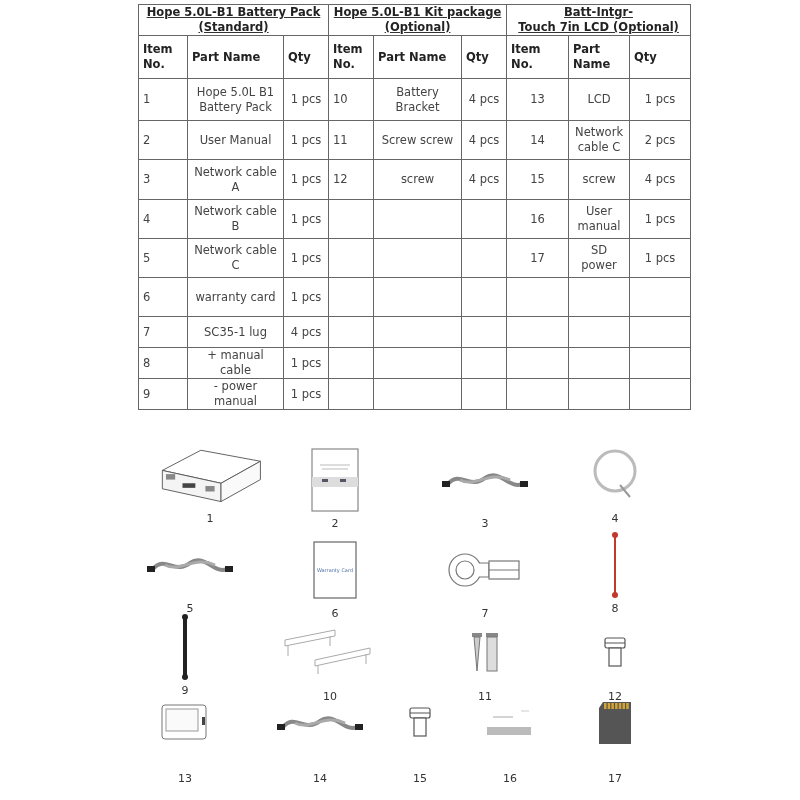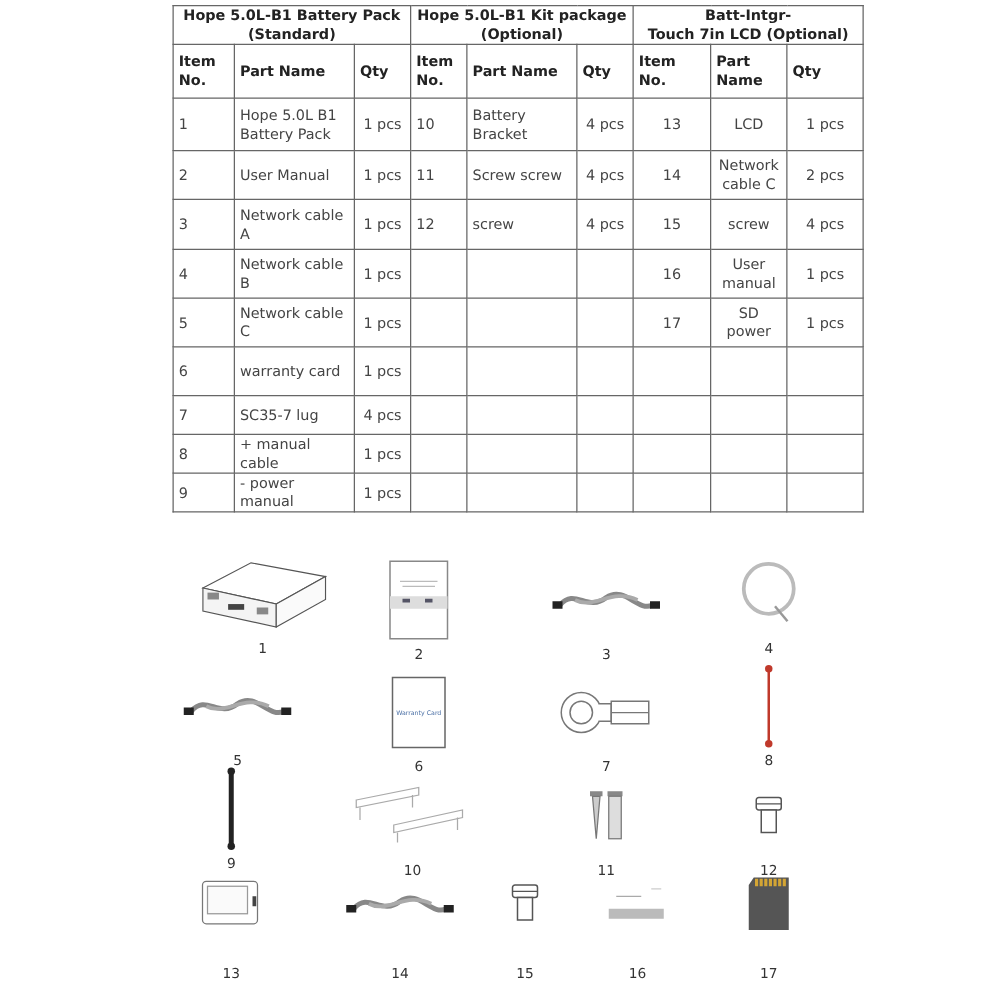--- a/index.html
+++ b/index.html
@@ -7,22 +7,22 @@
          font-family: "DejaVu Sans", "Liberation Sans", sans-serif; color: #333; }
   table.parts { position: absolute; left: 138px; top: 4px; width: 552px; height: 406px;
                 border-collapse: collapse; table-layout: fixed; }
   table.parts td, table.parts th { border: 1.5px solid #666; padding: 0 4px; font-size: 11.5px;
                 line-height: 15px; vertical-align: middle; color: #444; }
   table.parts th { font-weight: bold; color: #222; }
   th.group { text-align: center; font-size: 11.5px; }
   th.col { text-align: left; }
   td.num { text-align: left; padding-left: 6px; }
   td.c { text-align: center; }
-  td.name { text-align: left; padding-left: 6px; }
-  tr.hdr1 { height: 25px; }
+  td.name { text-align: center; padding-left: 6px; }
+  tr.hdr1 { height: 25px; text-decoration: underline; }
   tr.hdr2 { height: 43px; }
   .fig { position: absolute; width: 110px; text-align: center; }
   .fig .pic { height: 70px; display: flex; align-items: center; justify-content: center; }
   .fig .lbl { font-size: 11px; color: #333; margin-top: 2px; }
 </style>
 </head>
 <body>
 
 <table class="parts">
   <colgroup>
@@ -125,21 +125,21 @@
         <td class="c">1 pcs</td>
         <td class="num"></td>
         <td class="name"></td>
         <td class="c"></td>
         <td class="c"></td>
         <td class="c"></td>
         <td class="c"></td>
       </tr>
       <tr style="height: 31px;">
         <td class="num">7</td>
-        <td class="name">SC35-7 lug</td>
+        <td class="name">SC35-1 lug</td>
         <td class="c">4 pcs</td>
         <td class="num"></td>
         <td class="name"></td>
         <td class="c"></td>
         <td class="c"></td>
         <td class="c"></td>
         <td class="c"></td>
       </tr>
       <tr style="height: 31px;">
         <td class="num">8</td>

